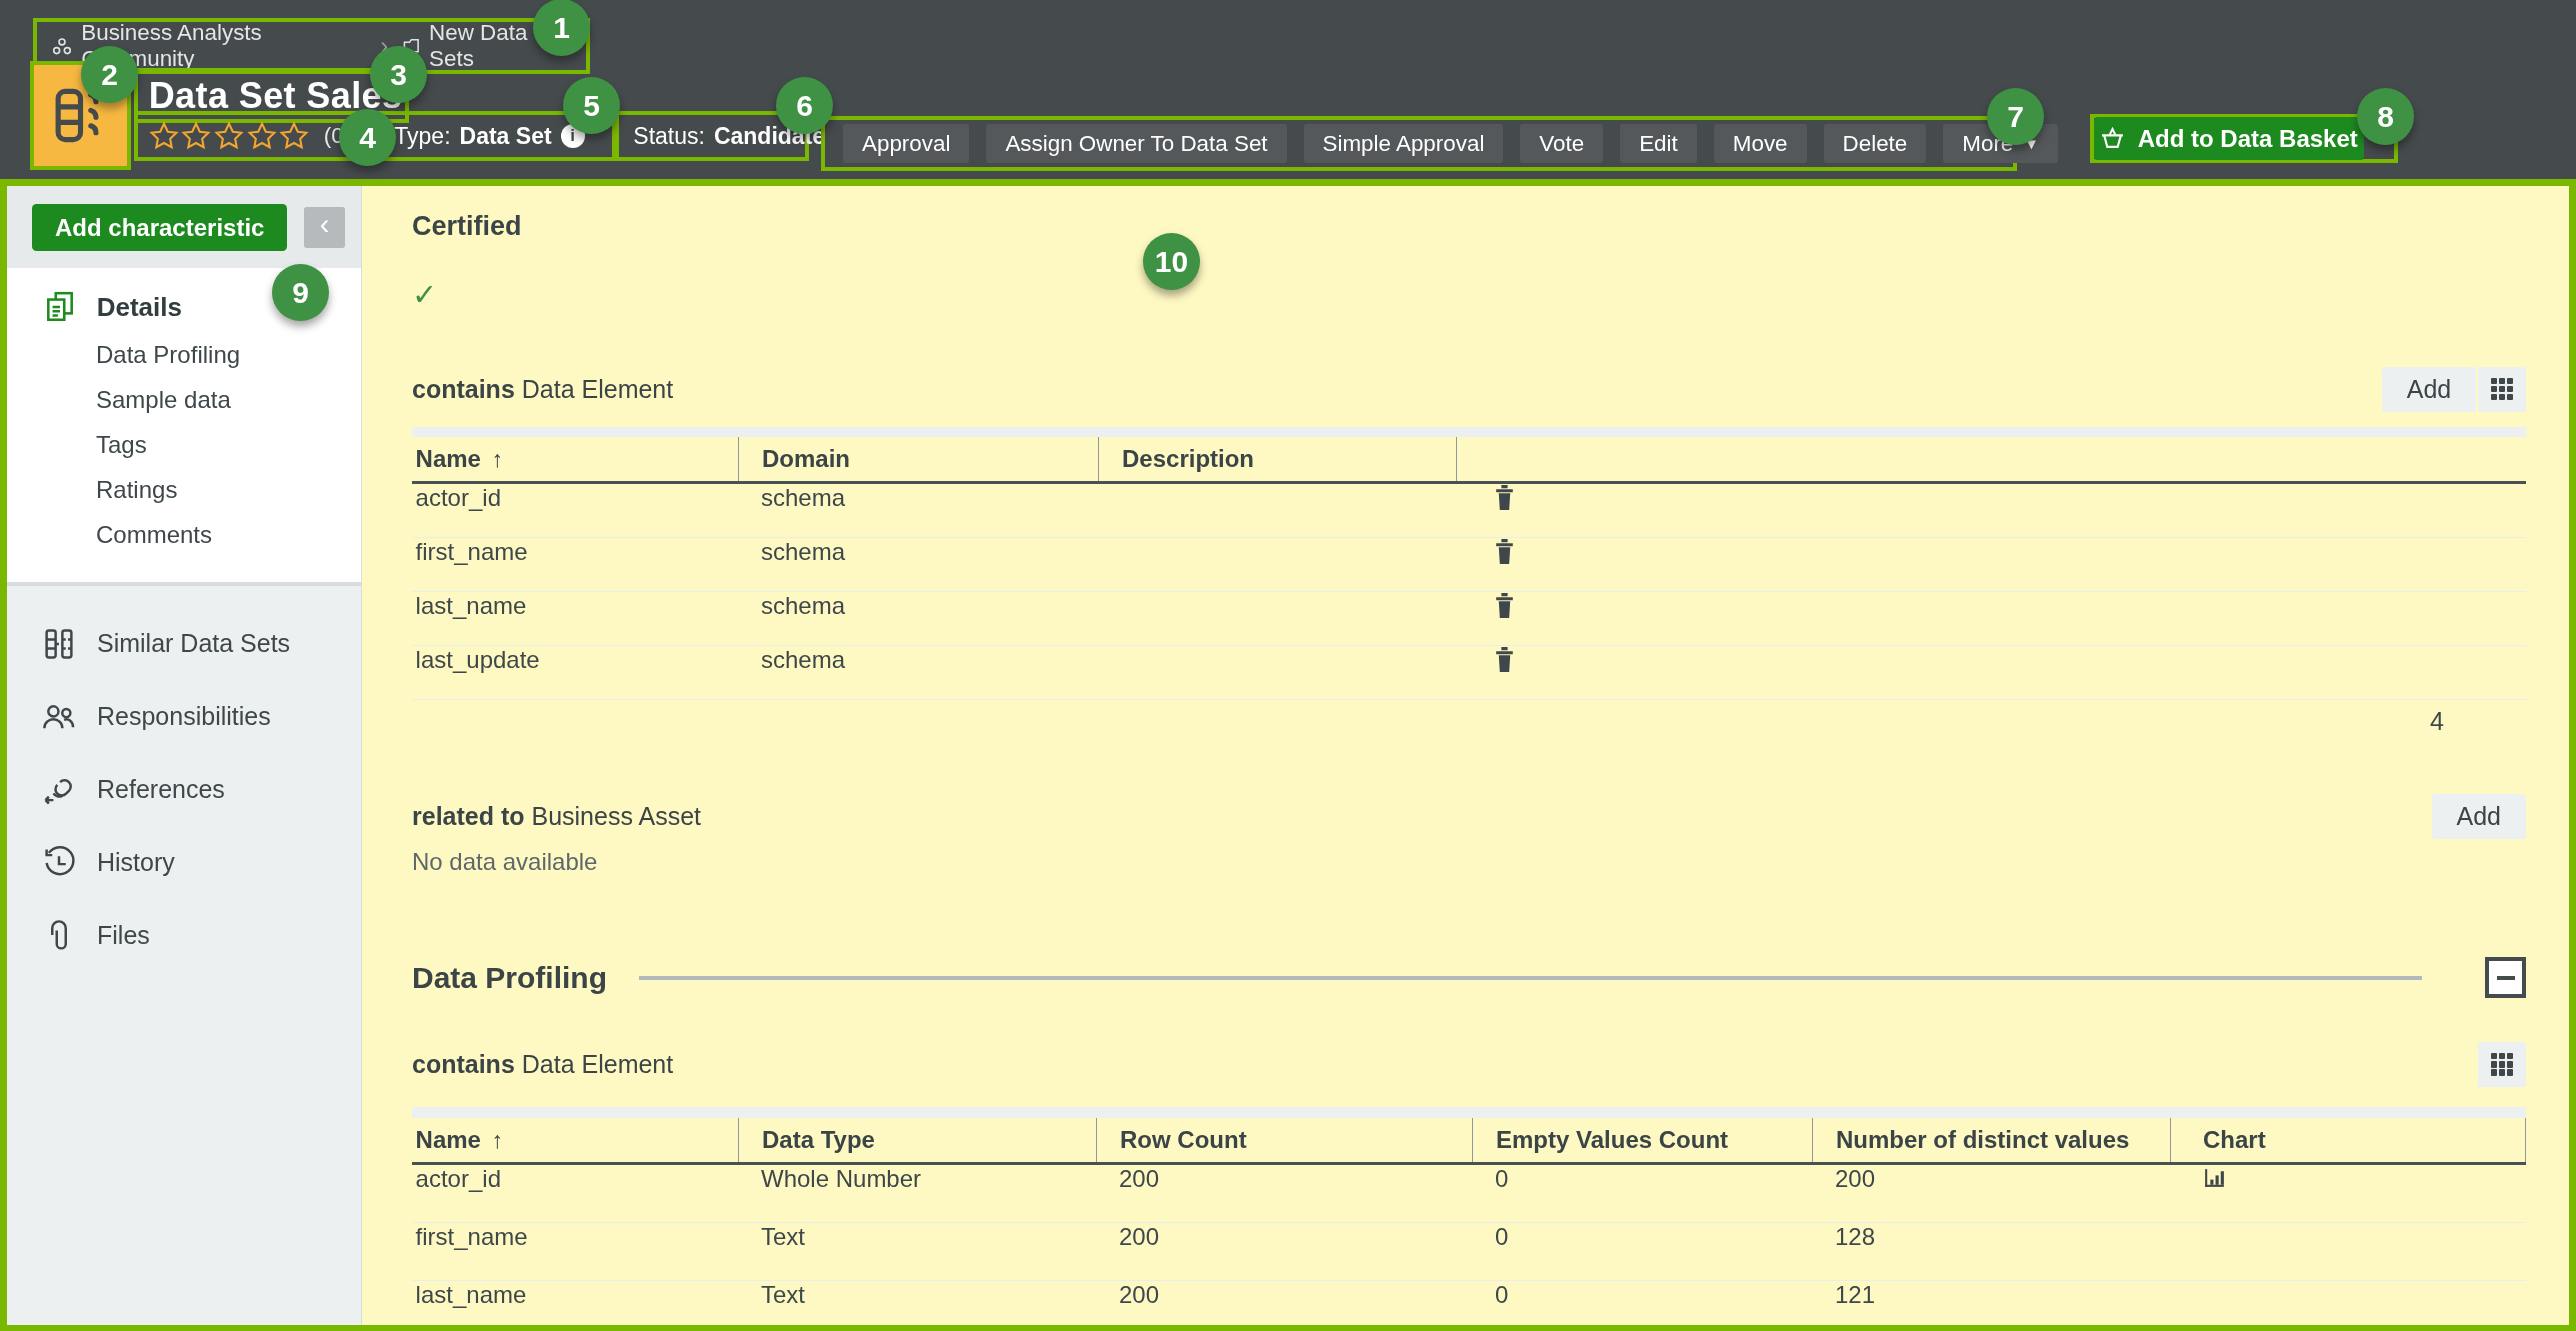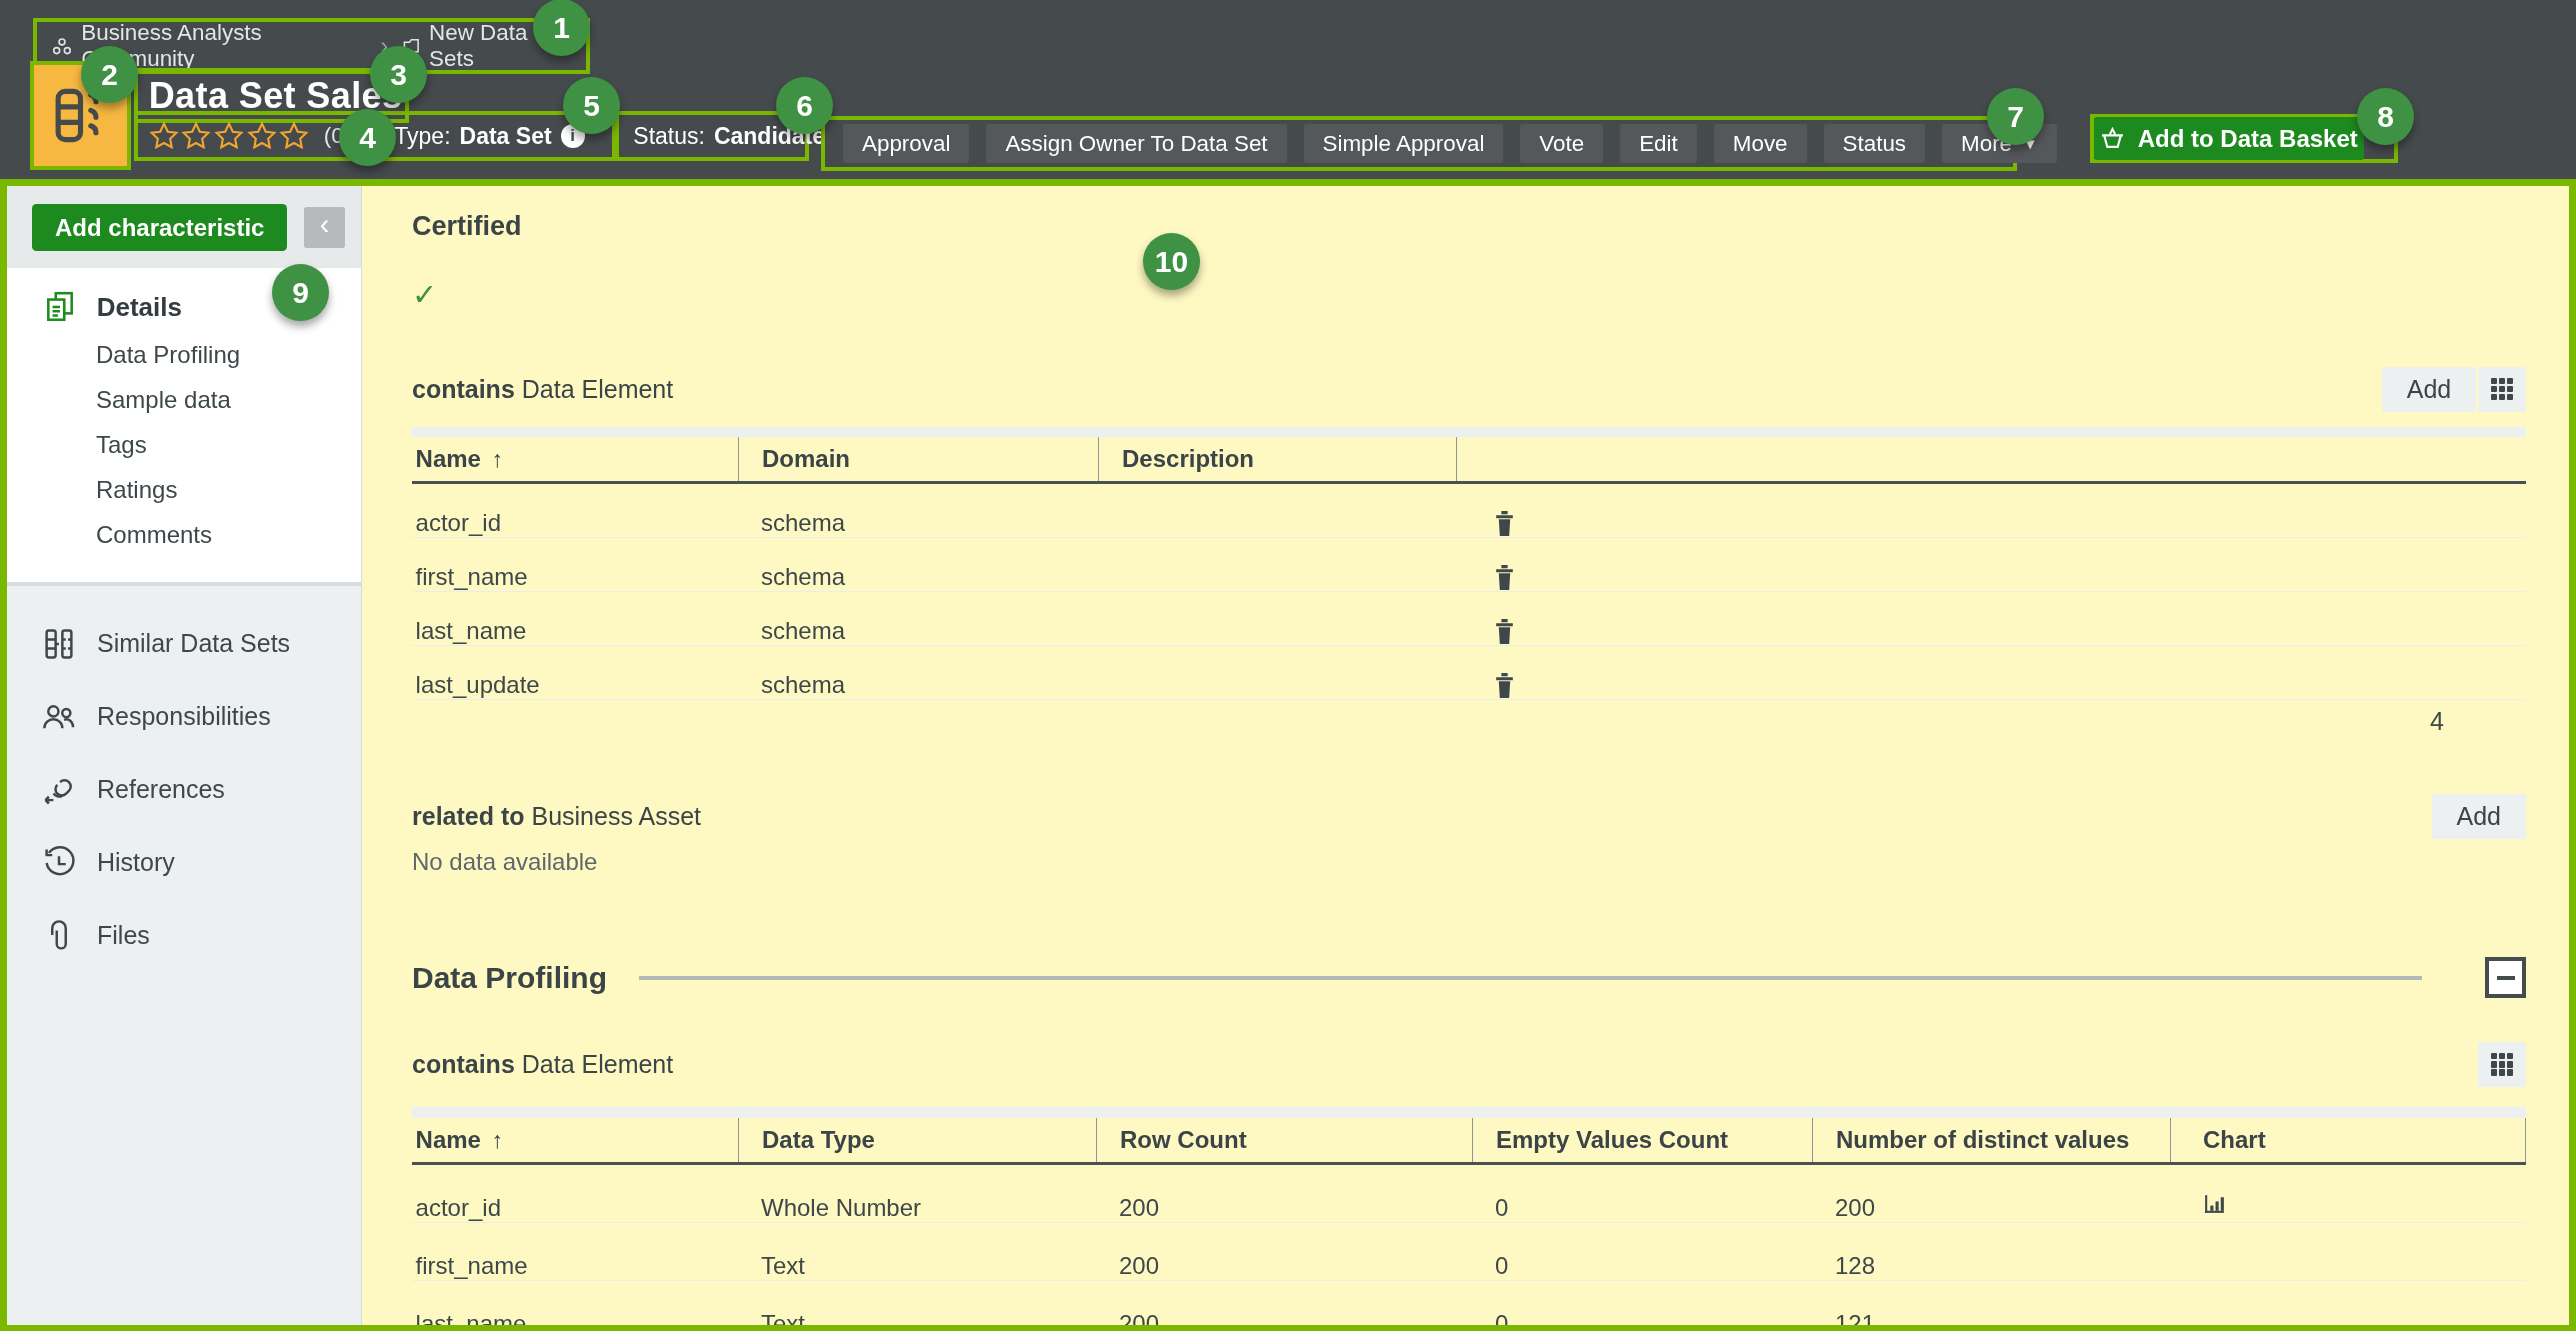--- a/index.html
+++ b/index.html
@@ -71,21 +71,21 @@
   .sec-title .t-bold{font-weight:bold}
   .head-btns{margin-left:auto;display:flex;gap:1.8px}
   .gray-btn{background:var(--panel);border:none;height:45px;padding:0 25px;font-size:25px;color:var(--ink);font-family:inherit;border-radius:1.8px;cursor:pointer}
   .icon-btn{background:var(--panel);border:none;width:48px;height:45px;display:flex;align-items:center;justify-content:center;border-radius:1.8px;cursor:pointer}
   .band{margin-top:12.5px;height:10.7px;background:var(--panel)}
   .thead{display:flex;height:47px;border-bottom:3.6px solid #4a5153;font-size:24px;font-weight:bold;color:var(--ink)}
   .thead .cell{display:flex;align-items:center;height:100%;padding-left:23px}
   .thead .cell.first{padding-left:3.6px}
   .thead .cell.vline{border-left:1.8px solid var(--vsep)}
   .thead .cell.vline-r{border-right:1.8px solid var(--vsep)}
-  .trow{display:flex;align-items:flex-end;height:54px;border-bottom:1.8px solid var(--sep);font-size:24px;color:var(--ink2)}
+  .trow{display:flex;align-items:flex-start;height:54px;border-bottom:1.8px solid var(--sep);font-size:24px;color:var(--ink2)}
   .trow .cell{padding-left:23px}
   .trow .cell.first{padding-left:3.6px}
   .c1a{width:326px}.c2a{width:360px}.c3a{width:358px}.c4a{flex:1;padding-left:36px !important}
   .c1b{width:326px}.c2b{width:358px}.c3b{width:376px}.c4b{width:340px}.c5b{width:358px}.c6b{flex:1;padding-left:32px !important}
   .sortarrow{margin-left:10.7px;font-size:23px}
   .count-row{height:43px;display:flex;align-items:center;justify-content:flex-end;padding-right:82px;font-size:25px;color:var(--ink2)}
   .rel-head{margin-top:48px;height:50px;display:flex;align-items:center}
   .nodata{margin-top:7.2px;height:32px;font-size:24px;color:var(--muted)}
   .prof-head{margin-top:75px;height:45px;display:flex;align-items:center}
   .prof-title{font-size:30px;font-weight:bold;color:var(--ink);white-space:nowrap}
@@ -173,21 +173,21 @@
       <span class="bold">Candidate</span>
     </div>
 
     <div class="callout actions-box">
       <button class="act-btn">Approval</button>
       <button class="act-btn">Assign Owner To Data Set</button>
       <button class="act-btn">Simple Approval</button>
       <button class="act-btn">Vote</button>
       <button class="act-btn">Edit</button>
       <button class="act-btn">Move</button>
-      <button class="act-btn">Status</button>
+      <button class="act-btn">Delete</button>
       <button class="act-btn">
         <span>More</span>
         <span class="caret">▼</span>
       </button>
     </div>
 
     <div class="callout basket-box">
       <button class="basket-btn">
         <svg width="25" height="23" viewBox="0 0 24 22" fill="none" stroke="#fff" stroke-width="2">
             <path d="M2 8 h20 M4 8 l3 11 h10 l3-11 M9 8 l3-6 3 6"></path>

